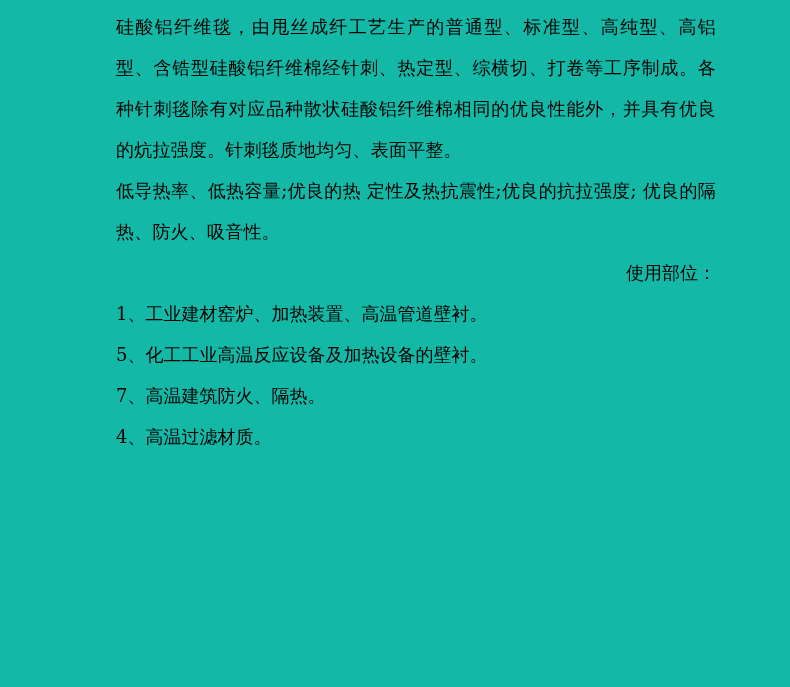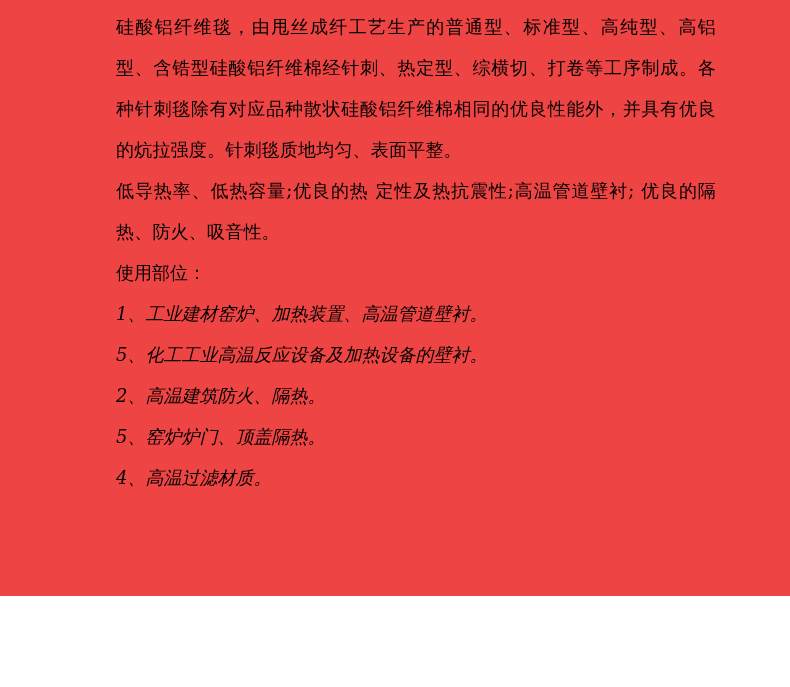--- a/index.html
+++ b/index.html
@@ -10,56 +10,55 @@
     width: 790px;
     height: 687px;
     background: #ffffff;
     font-family: "DejaVu Serif", "Liberation Serif", serif;
     color: #000000;
     overflow: hidden;
   }
   .page {
     box-sizing: border-box;
     width: 790px;
-    height: 596px;
+    height: 687px;
     padding: 6px 74px 0 116px;
-    background: #ef4444;
+    background: #14b8a6;
   }
   .para {
     font-size: 18px;
     line-height: 41px;
     text-align: justify;
     text-justify: inter-ideograph;
     margin: 0;
     letter-spacing: 0.2px;
   }
   .list-item {
     font-size: 18px;
     line-height: 41px;
     margin: 0;
     white-space: nowrap;
-    font-style: italic;
   }
   .heading {
     font-size: 18px;
     line-height: 41px;
     margin: 0;
+    text-align: right;
   }
 </style>
 </head>
 <body>
 
 <div class="page">
 
   <p class="para">硅酸铝纤维毯，由甩丝成纤工艺生产的普通型、标准型、高纯型、高铝型、含锆型硅酸铝纤维棉经针刺、热定型、综横切、打卷等工序制成。各种针刺毯除有对应品种散状硅酸铝纤维棉相同的优良性能外，并具有优良的炕拉强度。针刺毯质地均匀、表面平整。</p>
 
 
-  <p class="para">低导热率、低热容量;优良的热 定性及热抗震性;高温管道壁衬; 优良的隔热、防火、吸音性。</p>
+  <p class="para">低导热率、低热容量;优良的热 定性及热抗震性;优良的抗拉强度; 优良的隔热、防火、吸音性。</p>
 
   <p class="heading">使用部位：</p>
 
   <p class="list-item">1、工业建材窑炉、加热装置、高温管道壁衬。</p>
   <p class="list-item">5、化工工业高温反应设备及加热设备的壁衬。</p>
-  <p class="list-item">2、高温建筑防火、隔热。</p>
-  <p class="list-item">5、窑炉炉门、顶盖隔热。</p>
+  <p class="list-item">7、高温建筑防火、隔热。</p>
   <p class="list-item">4、高温过滤材质。</p>
 
 </div>
 
 </body></html>

